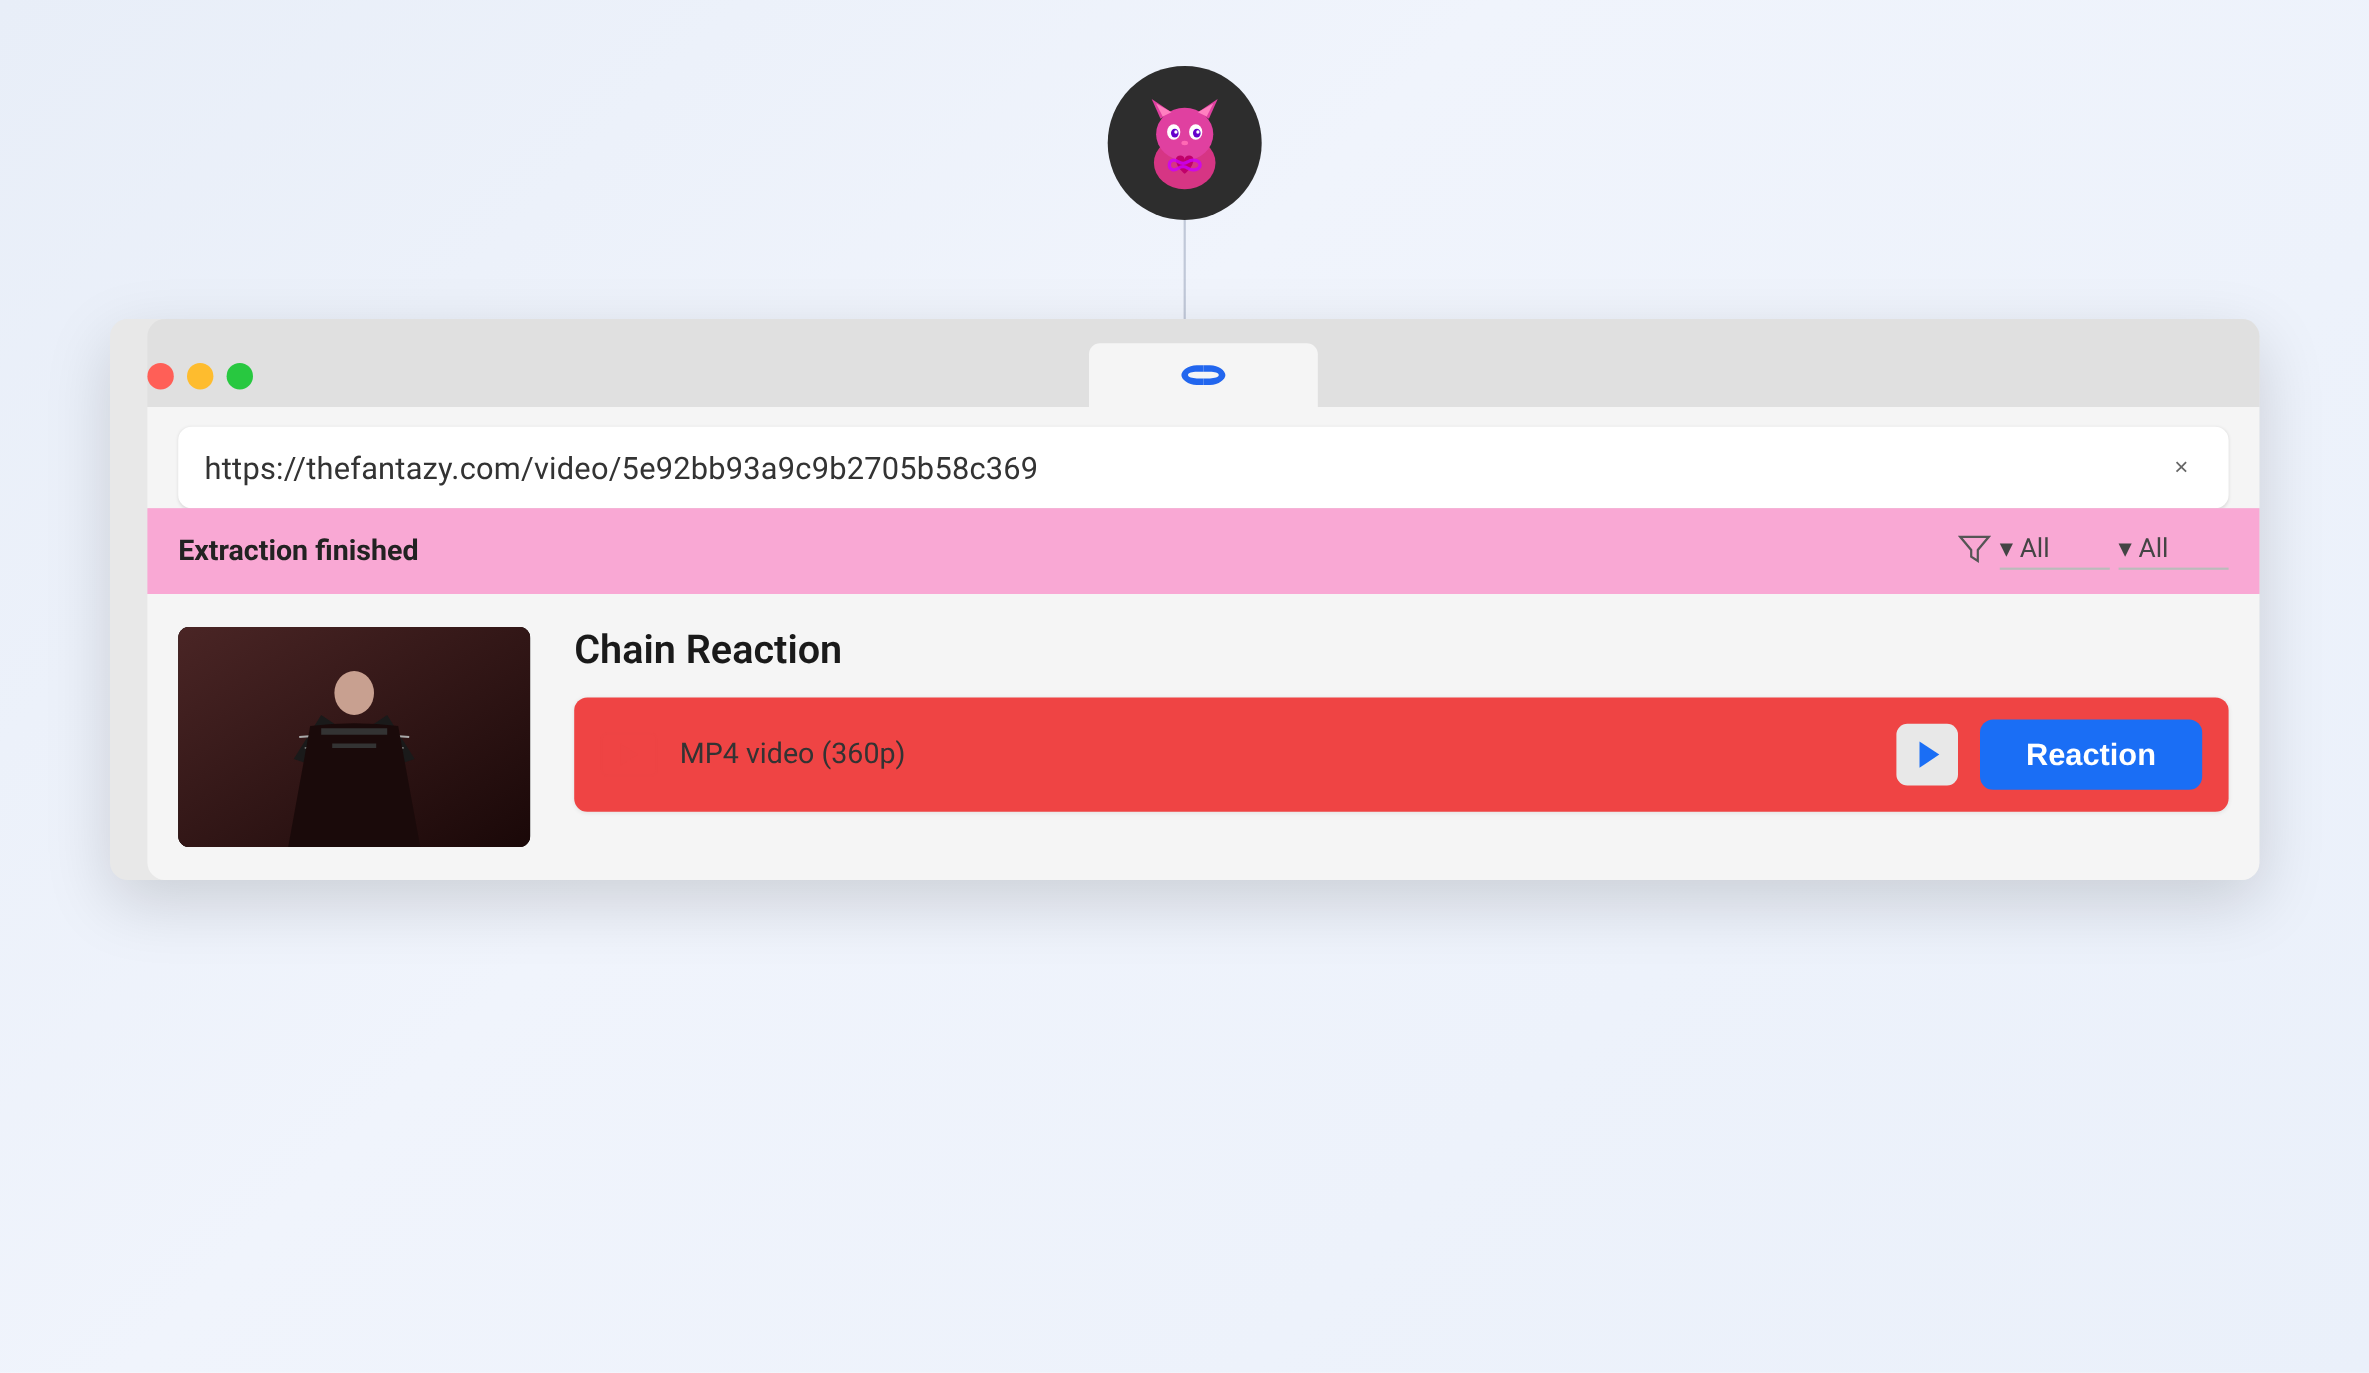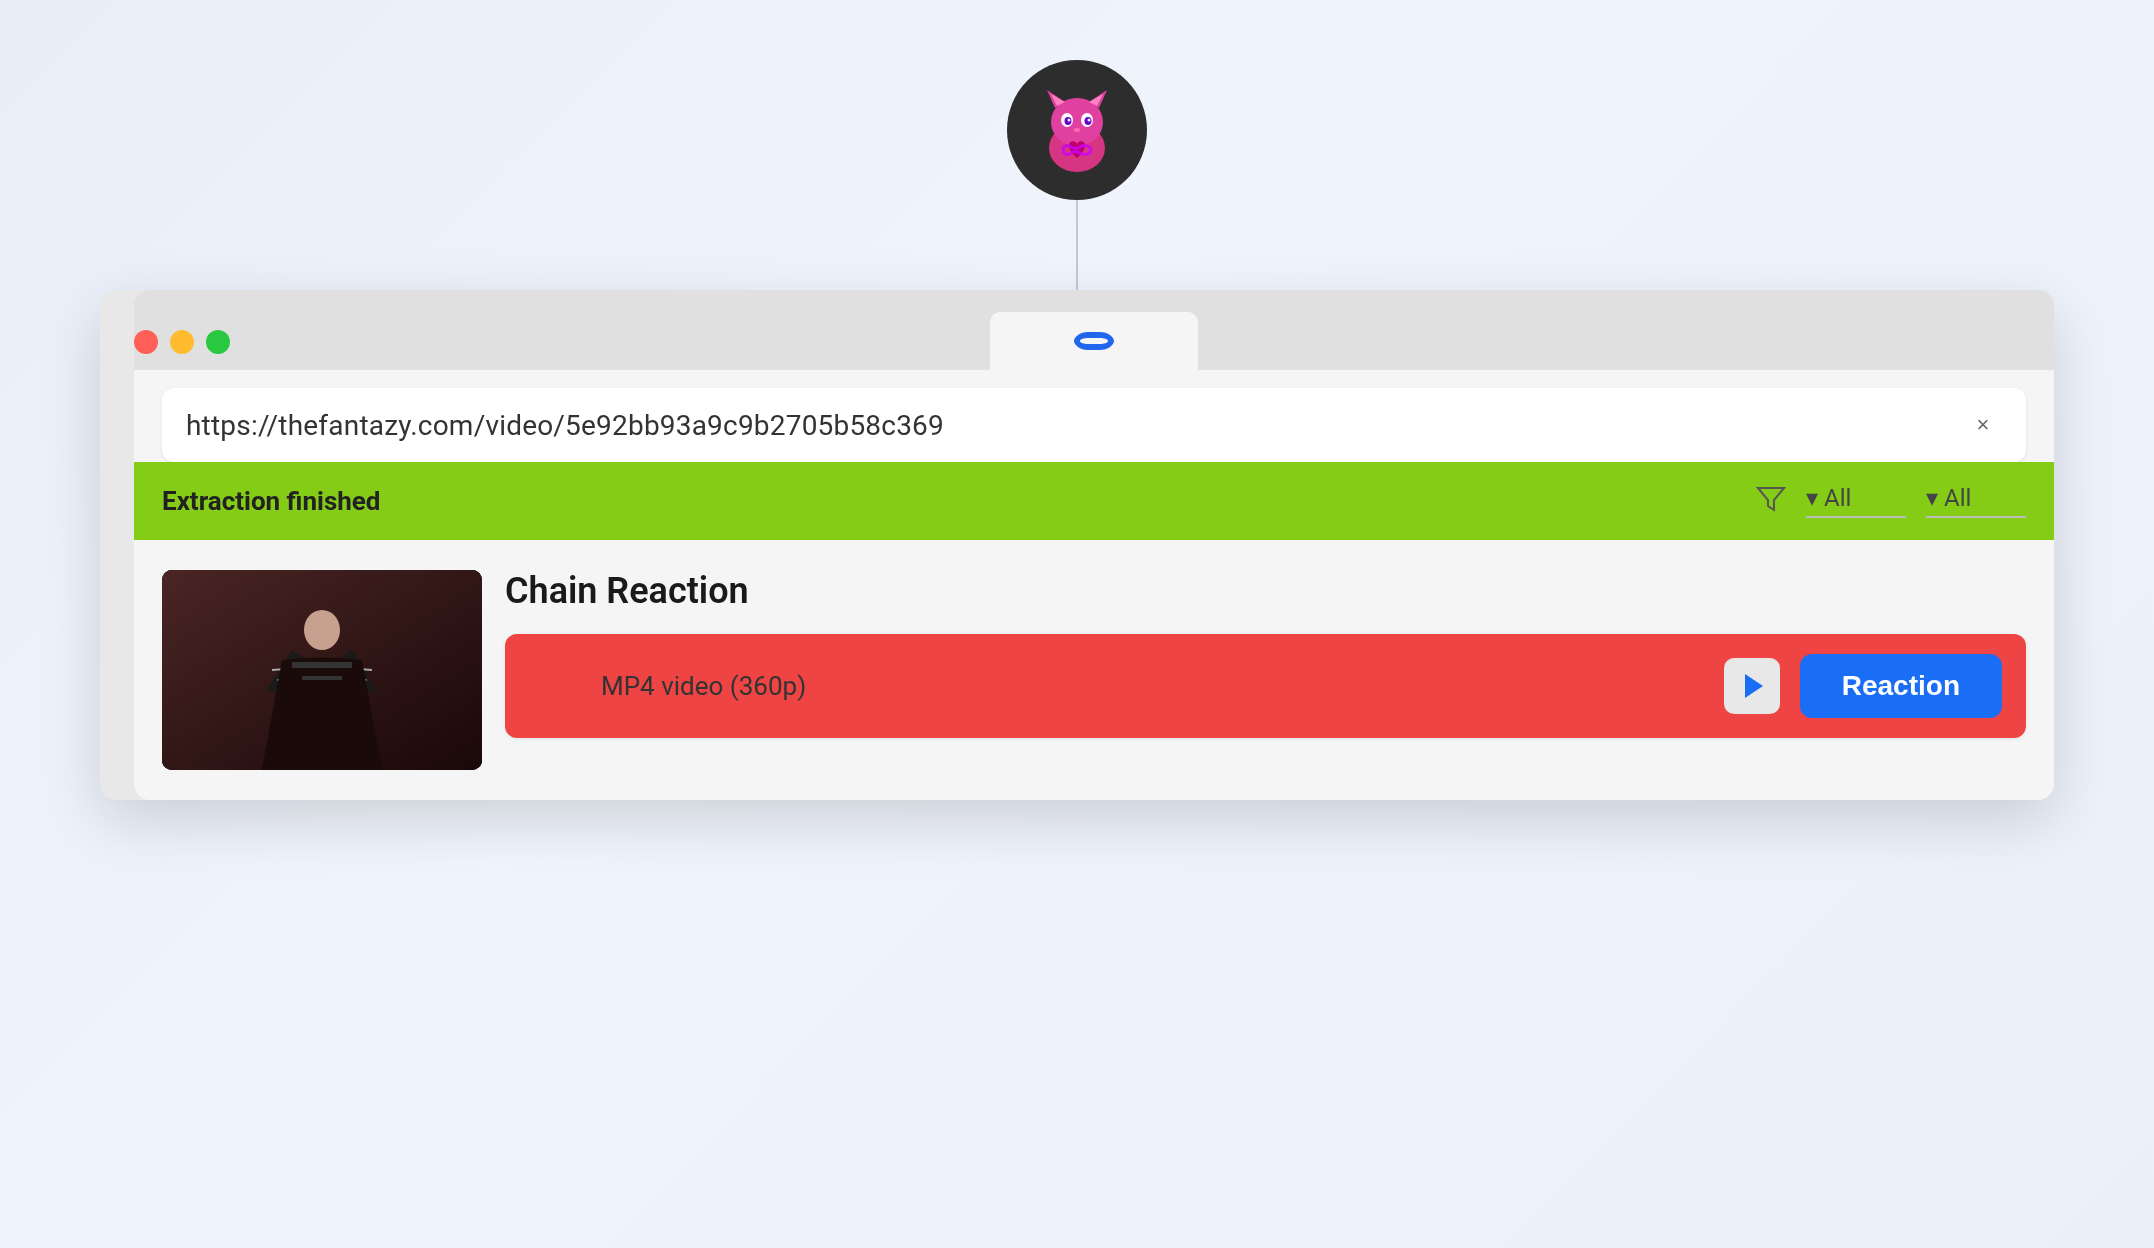--- a/index.html
+++ b/index.html
@@ -139,25 +139,25 @@
       justify-content: center;
       cursor: pointer;
       border: none;
       background: none;
       color: #666;
       font-size: 22px;
     }
 
     
     .filter-bar {
-      background: #84cc16;
+      background: #f9a8d4;
       padding: 22px 28px 22px 28px;
       display: flex;
       align-items: center;
-      gap: 20px;
+      gap: 8px;
       border-radius: 0 0 0 0;
     }
 
     .extraction-label {
       font-size: 26px;
       font-weight: 700;
       color: #222;
       flex: 1;
     }
 
@@ -179,21 +179,21 @@
 
     
     .content-area {
       background: #f5f5f5;
       padding: 30px 28px;
       border-radius: 0 0 16px 16px;
     }
 
     .video-row {
       display: flex;
-      gap: 23px;
+      gap: 40px;
       align-items: flex-start;
     }
 
     .thumbnail {
       width: 320px;
       height: 200px;
       border-radius: 10px;
       overflow: hidden;
       flex-shrink: 0;
       background: #333;

